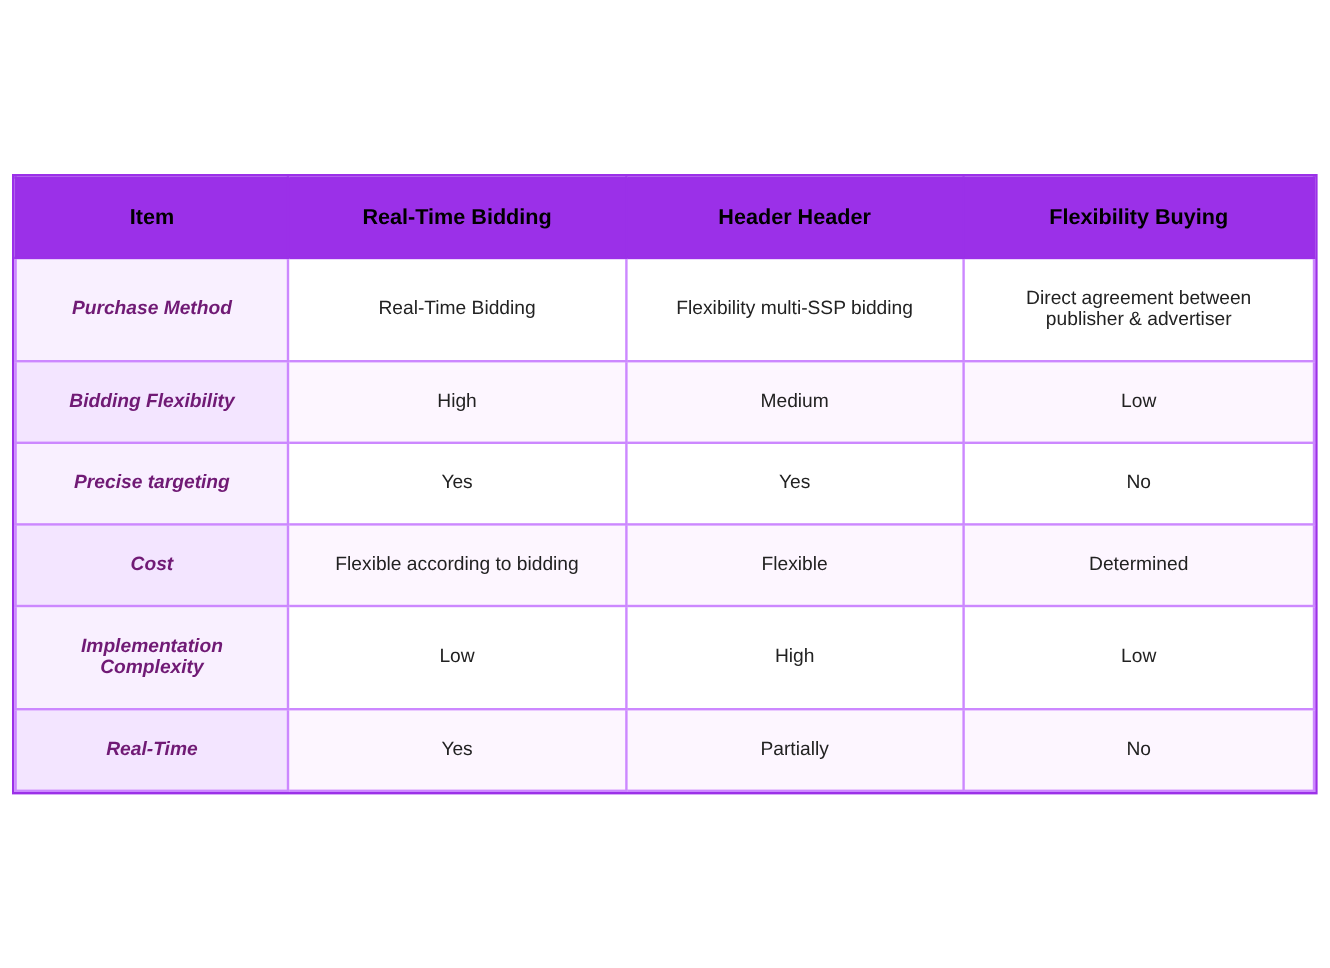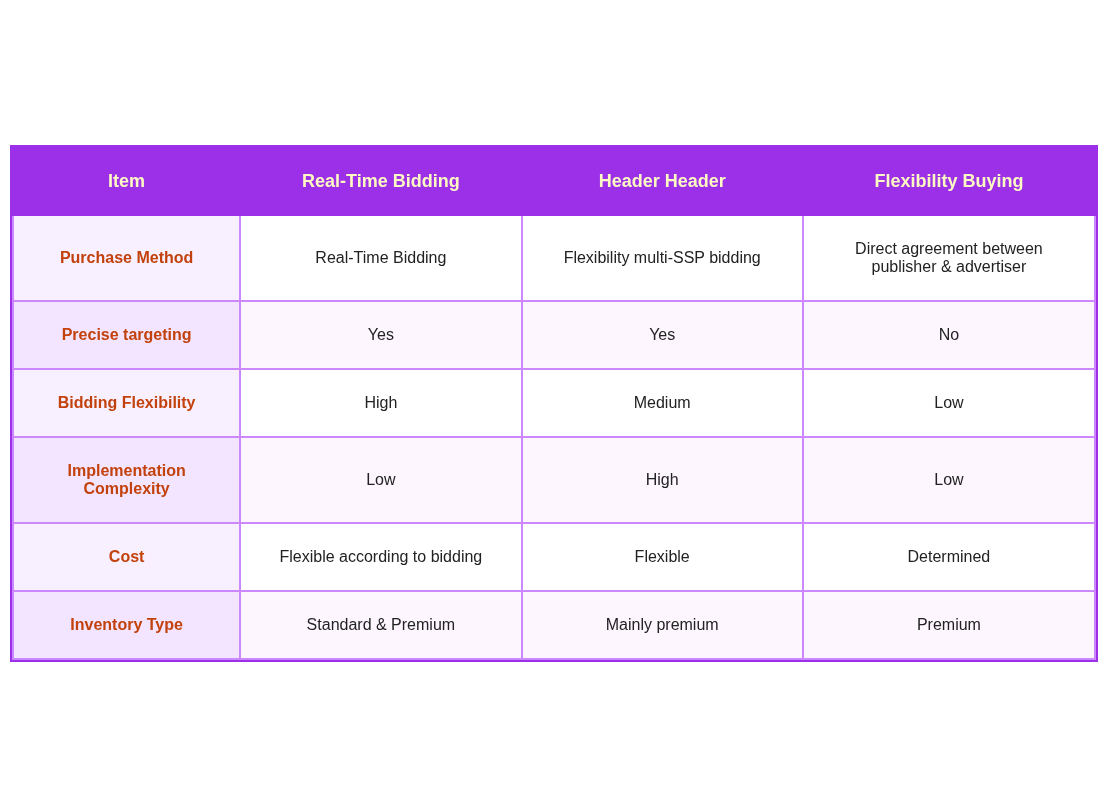--- a/index.html
+++ b/index.html
@@ -24,42 +24,43 @@
       border: 2px solid #9b30e8;
     }
 
     table {
       width: 100%;
       border-collapse: collapse;
     }
 
     thead tr th {
       background-color: #9b30e8;
-      color: #fef9c3;
+      color: #000000;
       font-size: 18px;
       font-weight: bold;
       text-align: center;
       padding: 22px 16px;
       border: 2px solid #9b30e8;
     }
 
     tbody tr td {
       border: 2px solid #cc88ff;
       text-align: center;
       padding: 24px 20px;
       font-size: 16px;
       vertical-align: middle;
       background-color: #ffffff;
       color: #222222;
     }
 
     tbody tr td:first-child {
       font-weight: bold;
-      color: #c2410c;
+      color: #701a75;
       background-color: #f9f0ff;
+      font-style: italic;
     }
 
     tbody tr:nth-child(even) td {
       background-color: #fdf6ff;
     }
 
     tbody tr:nth-child(even) td:first-child {
       background-color: #f3e5ff;
     }
 
@@ -88,44 +89,44 @@
       </tr>
     </thead>
     <tbody id="table-body">
     <tr>
           <td>Purchase Method</td>
           <td>Real-Time Bidding</td>
           <td>Flexibility multi-SSP bidding</td>
           <td>Direct agreement between publisher &amp; advertiser</td>
         </tr>
         <tr>
+          <td>Bidding Flexibility</td>
+          <td>High</td>
+          <td>Medium</td>
+          <td>Low</td>
+        </tr>
+        <tr>
           <td>Precise targeting</td>
           <td>Yes</td>
           <td>Yes</td>
           <td>No</td>
         </tr>
         <tr>
-          <td>Bidding Flexibility</td>
-          <td>High</td>
-          <td>Medium</td>
-          <td>Low</td>
+          <td>Cost</td>
+          <td>Flexible according to bidding</td>
+          <td>Flexible</td>
+          <td>Determined</td>
         </tr>
         <tr>
           <td>Implementation Complexity</td>
           <td>Low</td>
           <td>High</td>
           <td>Low</td>
         </tr>
         <tr>
-          <td>Cost</td>
-          <td>Flexible according to bidding</td>
-          <td>Flexible</td>
-          <td>Determined</td>
-        </tr>
-        <tr>
-          <td>Inventory Type</td>
-          <td>Standard &amp; Premium</td>
-          <td>Mainly premium</td>
-          <td>Premium</td>
+          <td>Real-Time</td>
+          <td>Yes</td>
+          <td>Partially</td>
+          <td>No</td>
         </tr>
       </tbody>
   </table>
 </div>
 
 </body></html>

